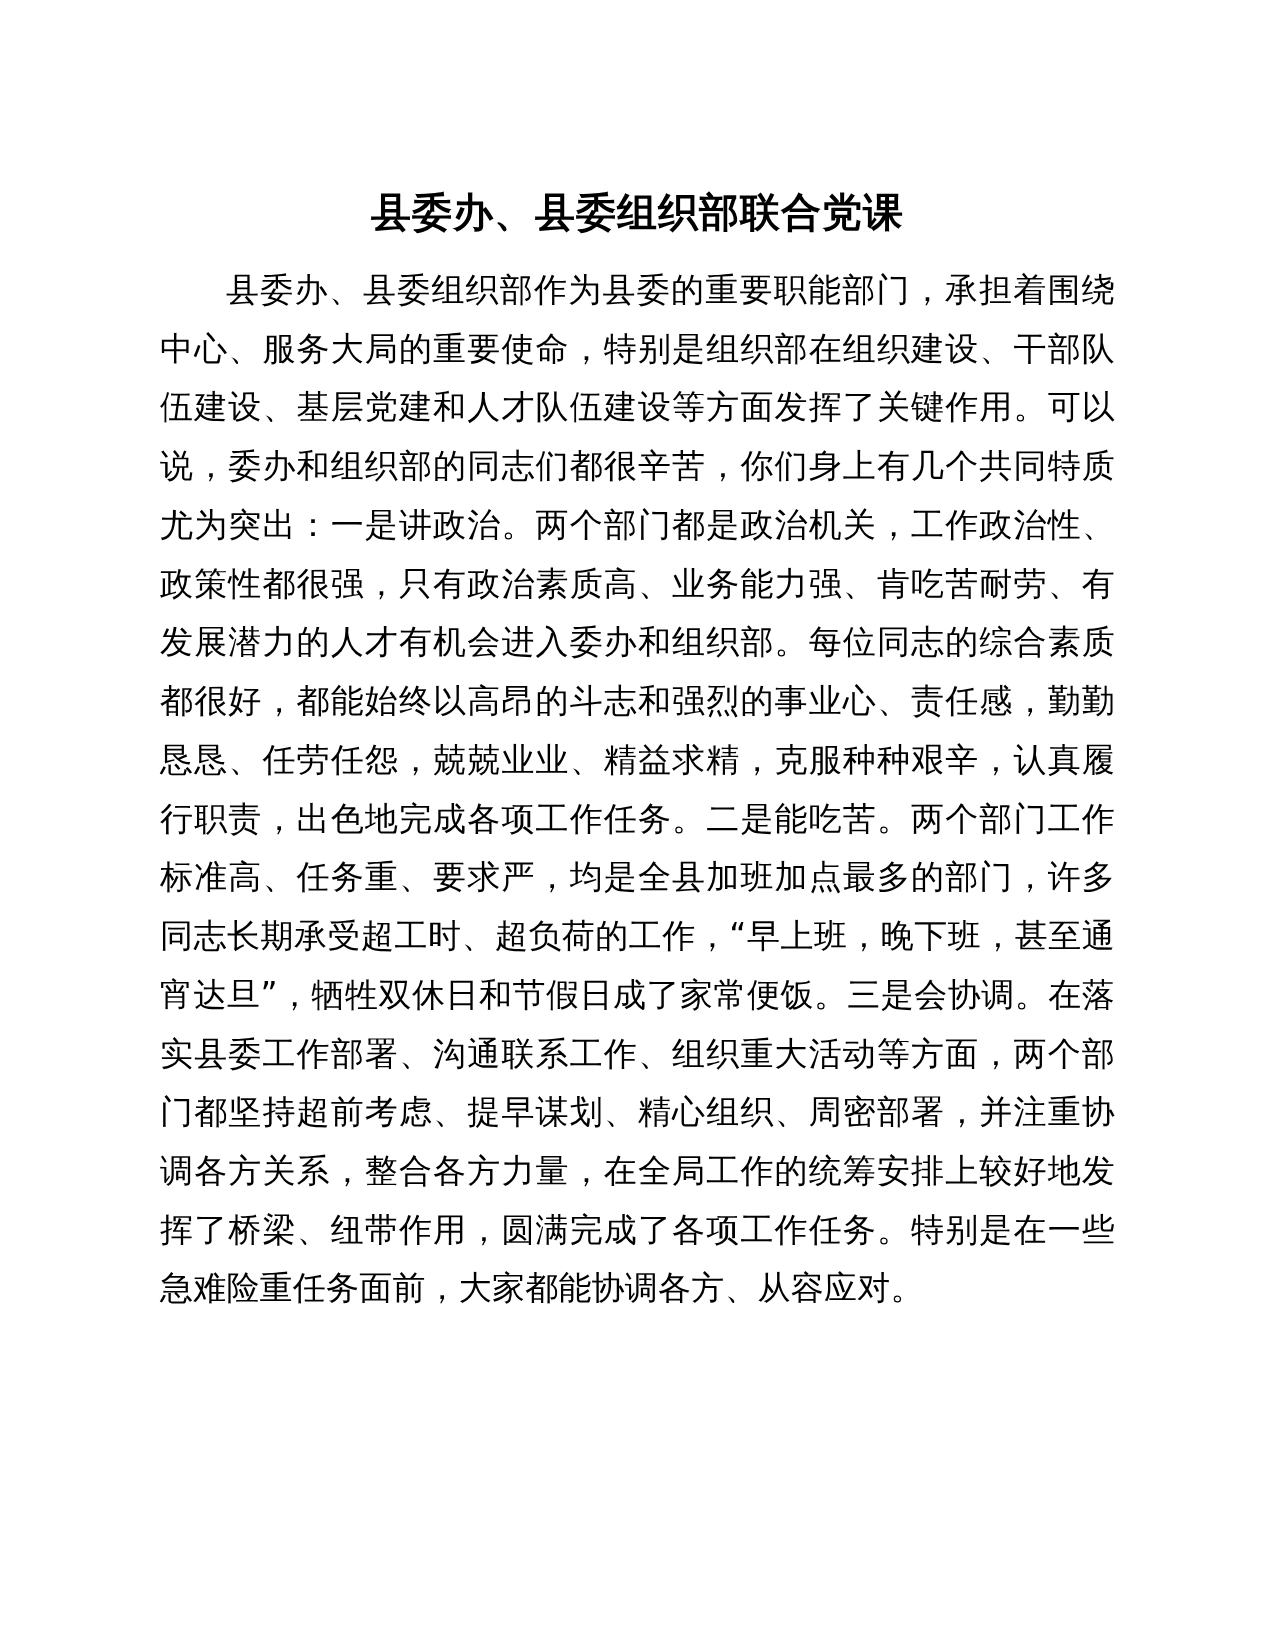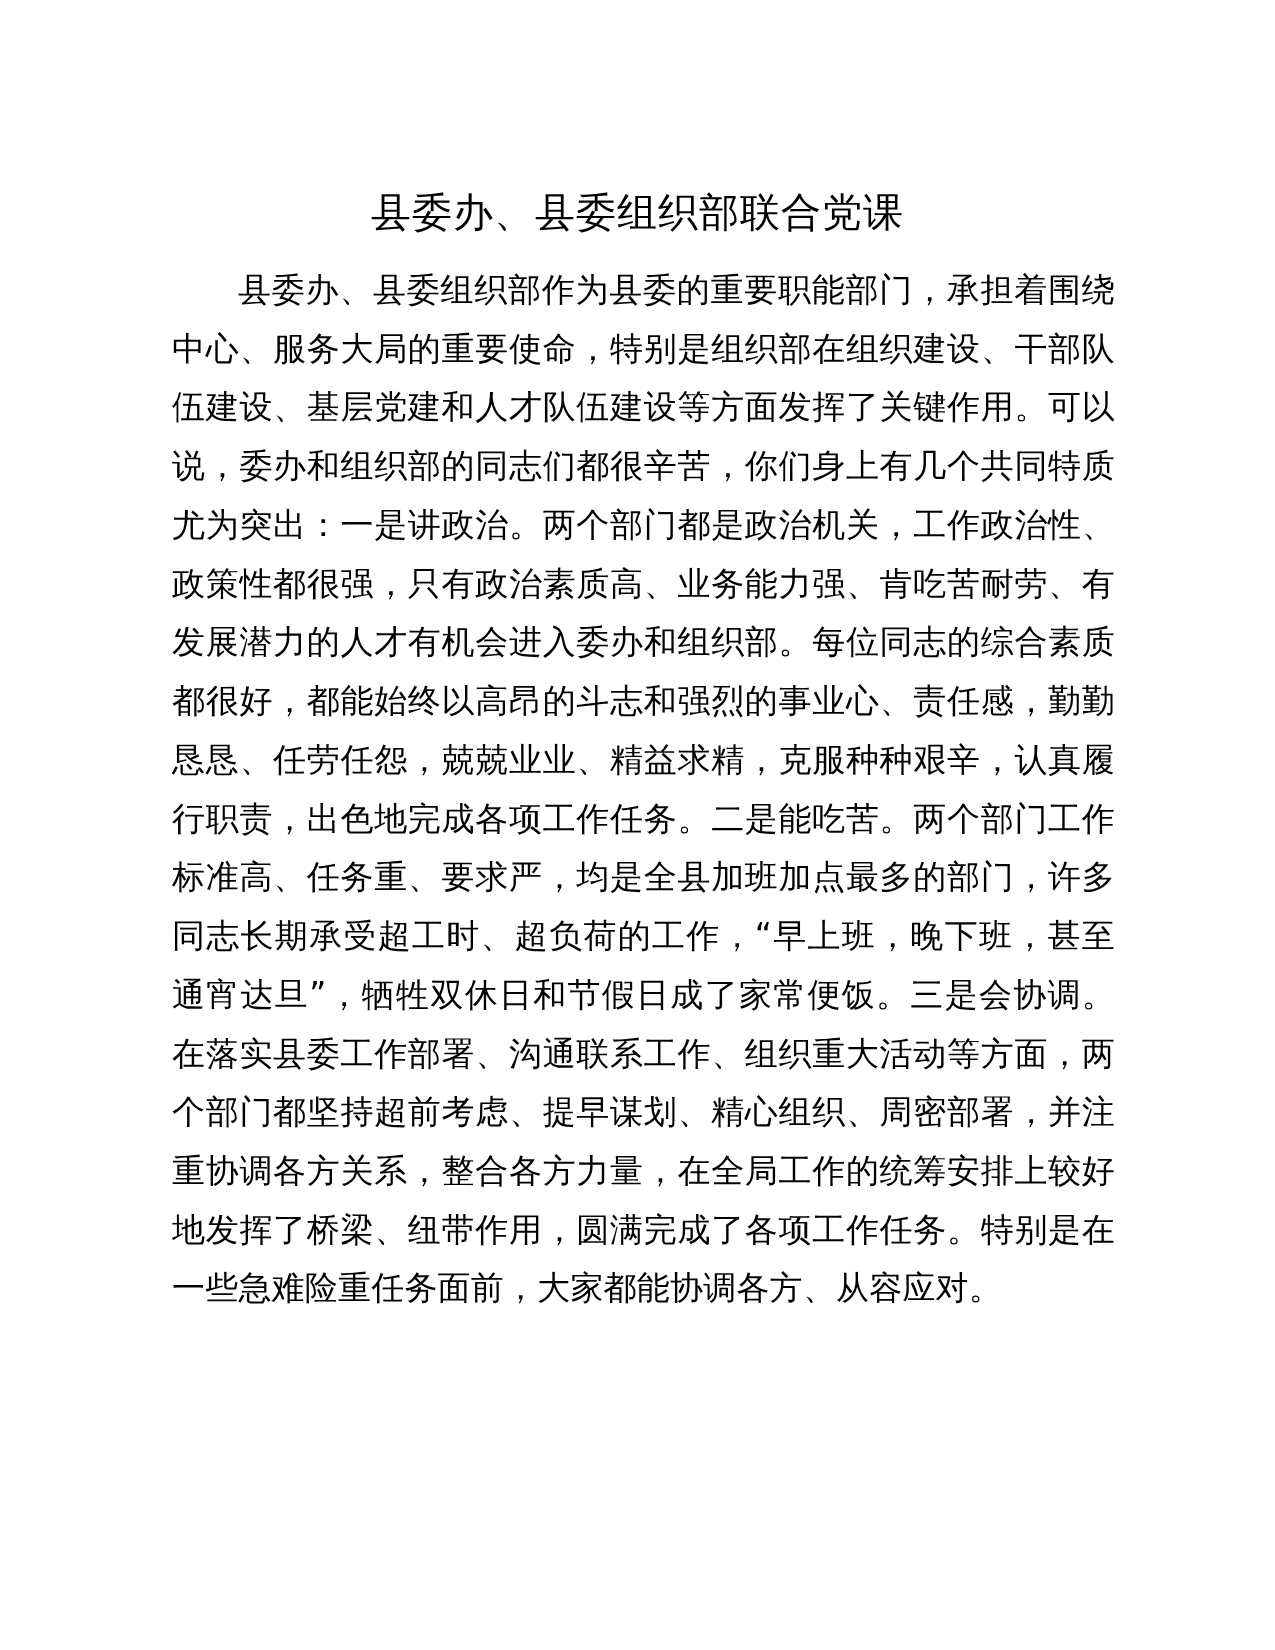--- a/index.html
+++ b/index.html
@@ -15,33 +15,32 @@
   }
   .page {
     width: 1275px;
     min-height: 1650px;
     box-sizing: border-box;
     padding: 185px 160px 120px 160px;
     background: #ffffff;
   }
   .doc-title {
     font-size: 40px;
-    font-weight: 400;
+    font-weight: 700;
     text-align: center;
     line-height: 1.35;
     margin: 0 0 22px 0;
     letter-spacing: 1px;
   }
   .doc-body {
     font-size: 33px;
     line-height: 1.78;
     text-align: justify;
     text-justify: inter-ideograph;
     letter-spacing: 0.2px;
-    margin-left: 12px;
   }
   .doc-body p {
     margin: 0 0 0 0;
     text-indent: 2em;
   }
 </style>
 </head>
 <body>
 
 <div class="page">

